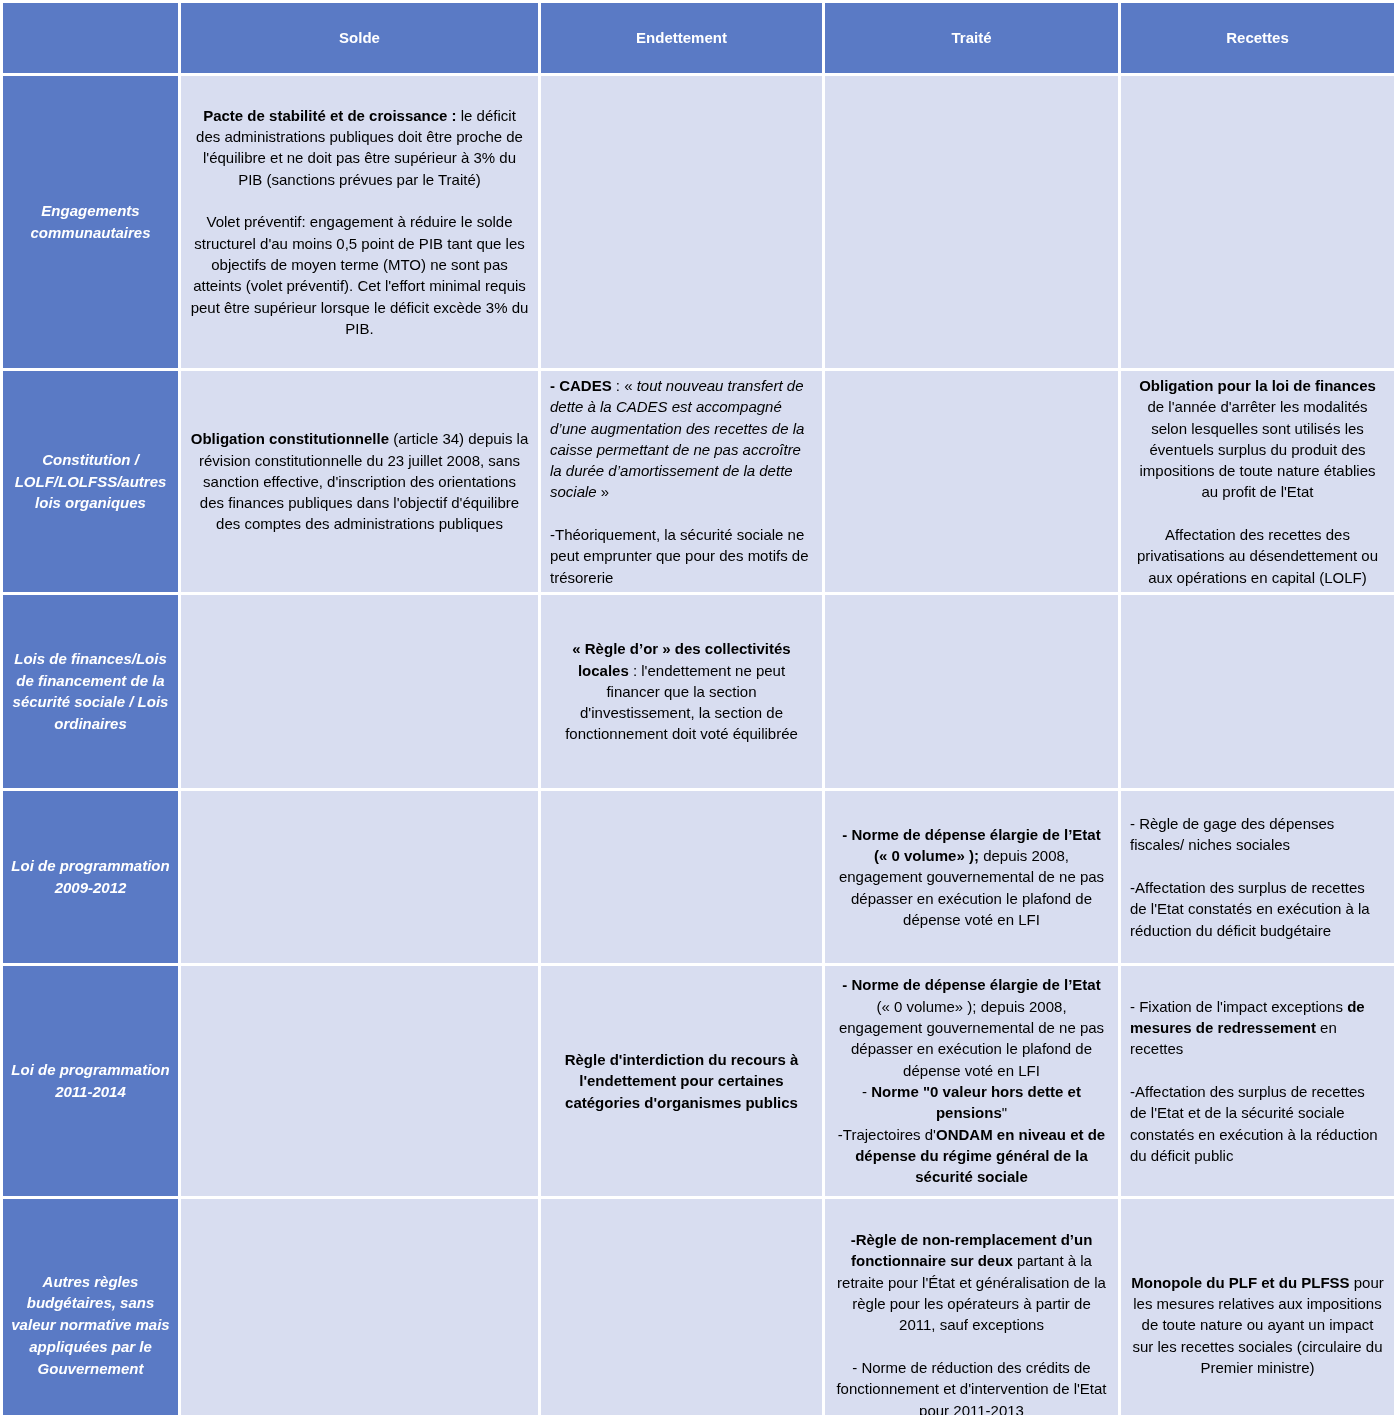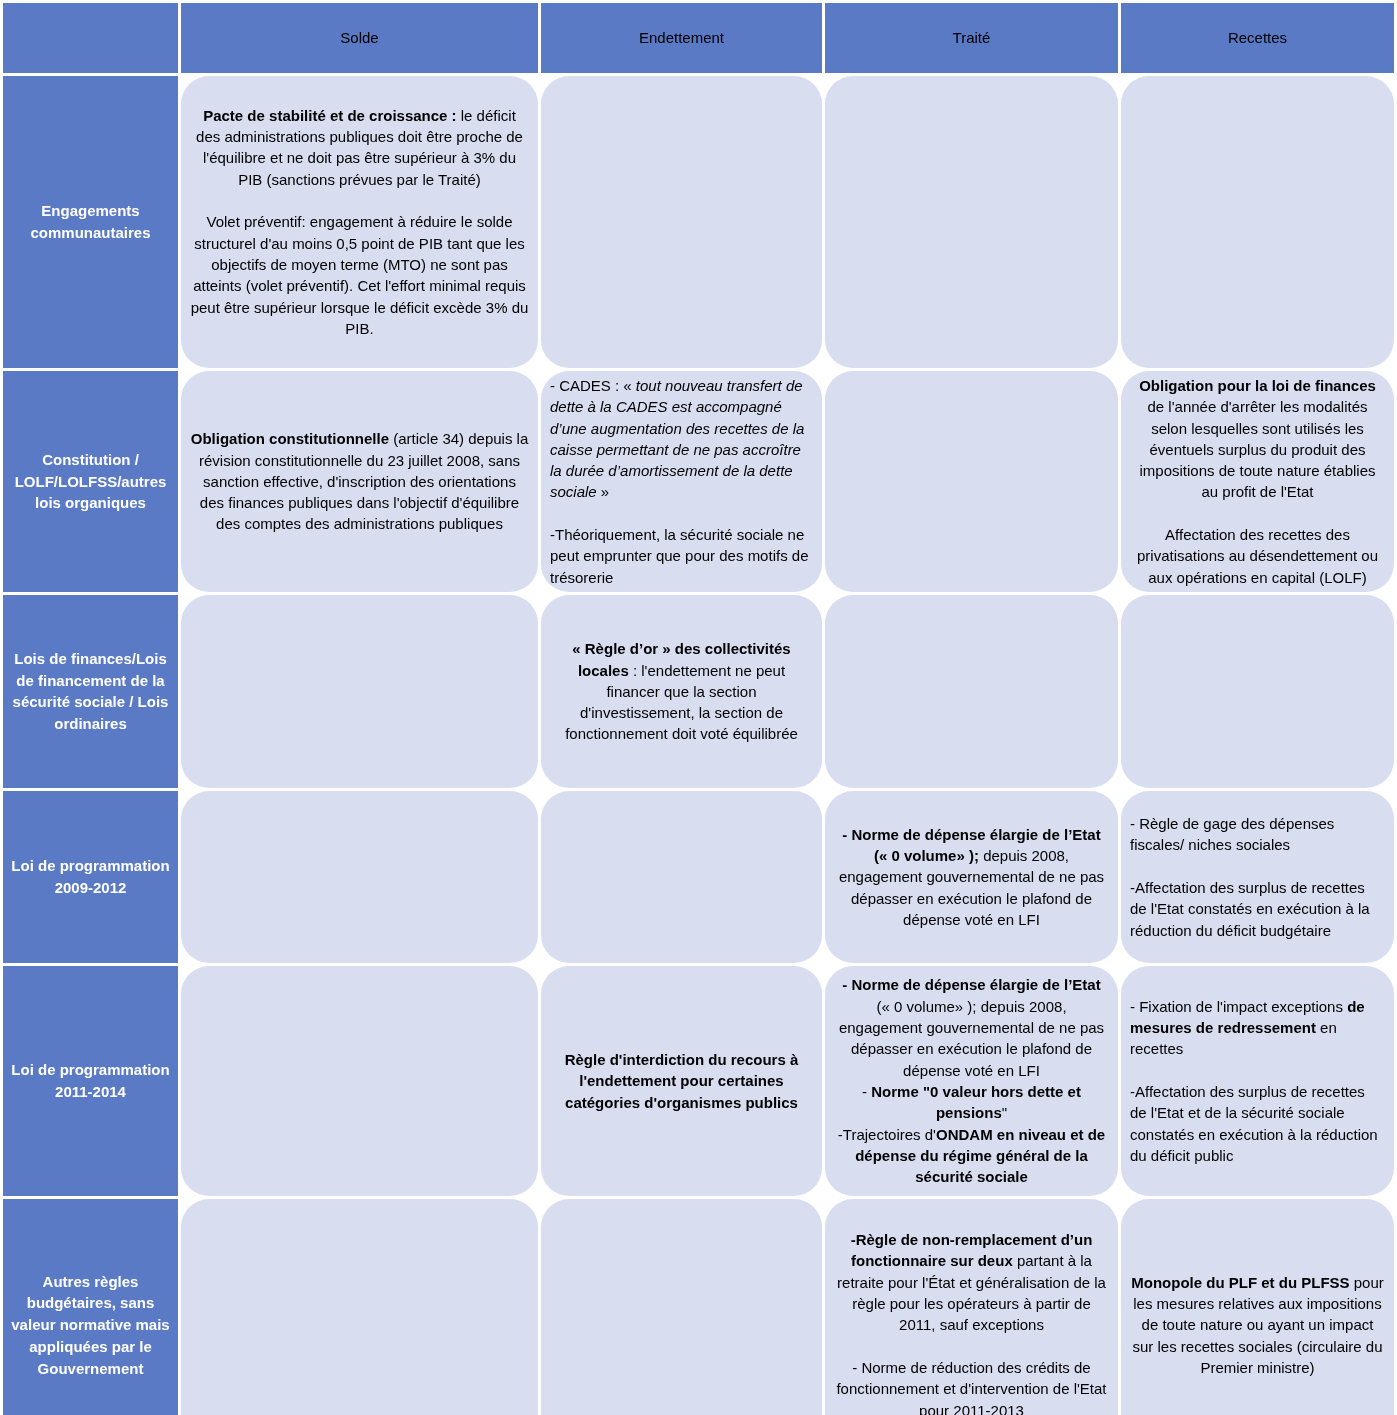--- a/index.html
+++ b/index.html
@@ -18,36 +18,37 @@
   th,td{
     background:#d8ddf0;
     vertical-align:middle;
     padding:4px 9px;
     font-size:15px;
     line-height:1.42;
     overflow:hidden;
   }
   thead th{
     background:#5a7ac5;
-    color:#000000;
-    font-weight:normal;
+    color:#ffffff;
+    font-weight:bold;
     text-align:center;
     font-size:15px;
     height:62px;
   }
   tbody th{
     background:#5a7ac5;
     color:#ffffff;
     font-weight:bold;
     text-align:center;
     font-size:15px;
     line-height:1.45;
     padding:4px 6px;
+    font-style:italic;
   }
-  td{text-align:center;border-radius:28px;}
+  td{text-align:center;}
   td.align-left{text-align:left;}
   .para{margin:0;}
   tbody tr:nth-child(1){height:292px;}
   tbody tr:nth-child(2){height:220px;}
   tbody tr:nth-child(3){height:193px;}
   tbody tr:nth-child(4){height:172px;}
   tbody tr:nth-child(5){height:230px;}
   tbody tr:nth-child(6){height:252px;}
 </style>
 </head>
@@ -81,21 +82,21 @@
         <td></td>
         <td></td>
         <td></td>
       </tr>
       <tr>
         <th>Constitution / LOLF/LOLFSS/autres lois organiques</th>
         <td>
           <div class="para"><span style="font-weight: bold;">Obligation constitutionnelle</span><span> (article 34) depuis la révision constitutionnelle du 23 juillet 2008, sans sanction effective, d'inscription des orientations des finances publiques dans l'objectif d'équilibre des comptes des administrations publiques</span></div>
         </td>
         <td class="align-left">
-          <div class="para"><span style="font-weight: normal; margin-top: 16px;">- CADES</span><span> : « </span><span style="font-style: italic;">tout nouveau transfert de dette à la CADES est accompagné d’une augmentation des recettes de la caisse permettant de ne pas accroître la durée d’amortissement de la dette sociale</span><span>  »</span></div>
+          <div class="para"><span style="font-weight: bold; margin-top: 16px;">- CADES</span><span> : « </span><span style="font-style: italic;">tout nouveau transfert de dette à la CADES est accompagné d’une augmentation des recettes de la caisse permettant de ne pas accroître la durée d’amortissement de la dette sociale</span><span>  »</span></div>
           <div class="para">&nbsp;</div>
           <div class="para"><span>-Théoriquement, la sécurité sociale ne peut emprunter que pour des motifs de trésorerie</span></div>
         </td>
         <td></td>
         <td>
           <div class="para"><span style="font-weight: bold;">Obligation pour la loi de finances</span><span> de l'année d'arrêter les modalités selon lesquelles sont utilisés les éventuels surplus du produit des impositions de toute nature établies au profit de l'Etat</span></div>
           <div class="para">&nbsp;</div>
           <div class="para"><span>Affectation des recettes des privatisations au désendettement ou aux opérations en capital (LOLF)</span></div>
         </td>
       </tr>

